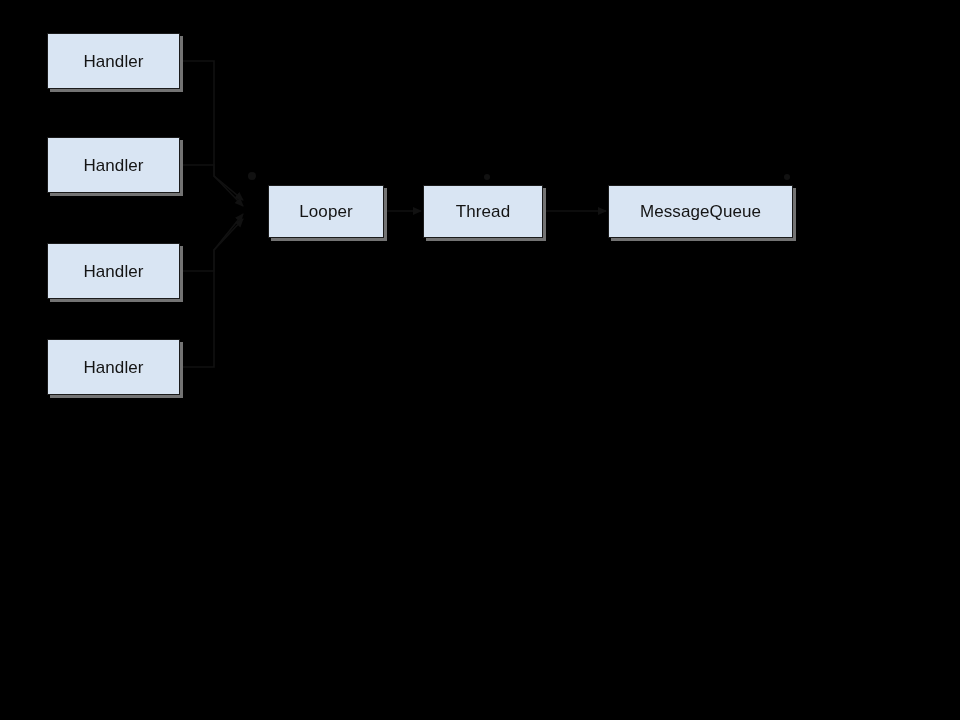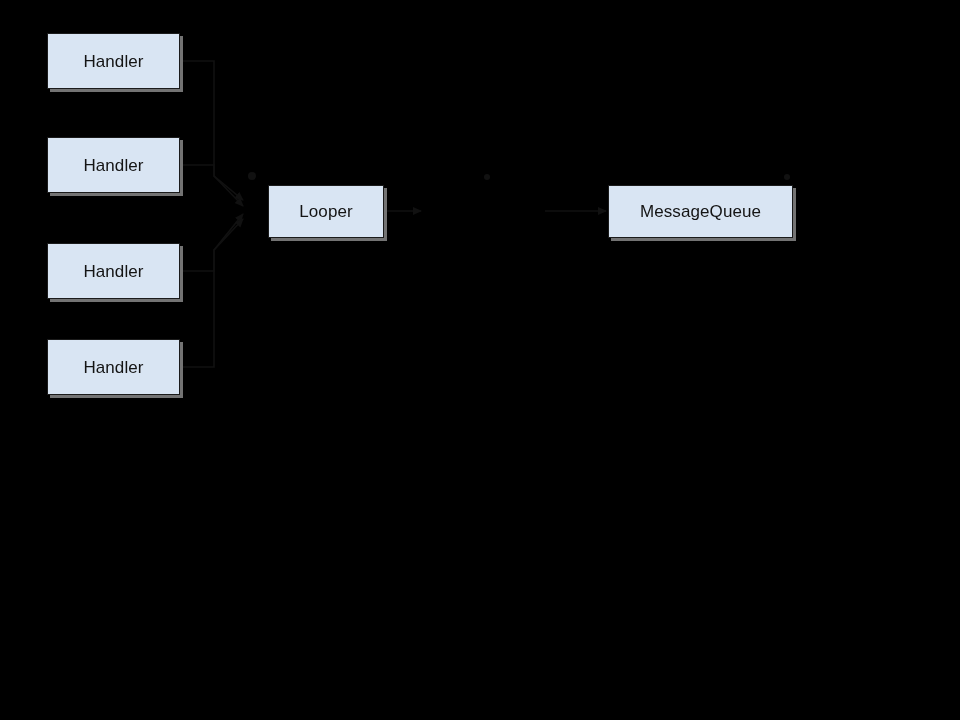--- a/index.html
+++ b/index.html
@@ -89,18 +89,21 @@
   </div>
 
   <div class="node" style="left:47px; top:339px; width:133px; height:56px;">
     <span class="node-label">Handler</span>
   </div>
 
   <div class="node" style="left:245px; top:185px; width:116px; height:53px;margin-left:23px;">
     <span class="node-label">Looper</span>
   </div>
 
+  <div class="node" style="left:423px; top:185px; width:120px; height:53px;">
+    <span class="node-label">Thread</span>
+  </div>
 
   <div class="node" style="left:608px; top:185px; width:185px; height:53px;align-items:center;">
     <span class="node-label">MessageQueue</span>
   </div>
 
 </div>
 
 </body></html>

